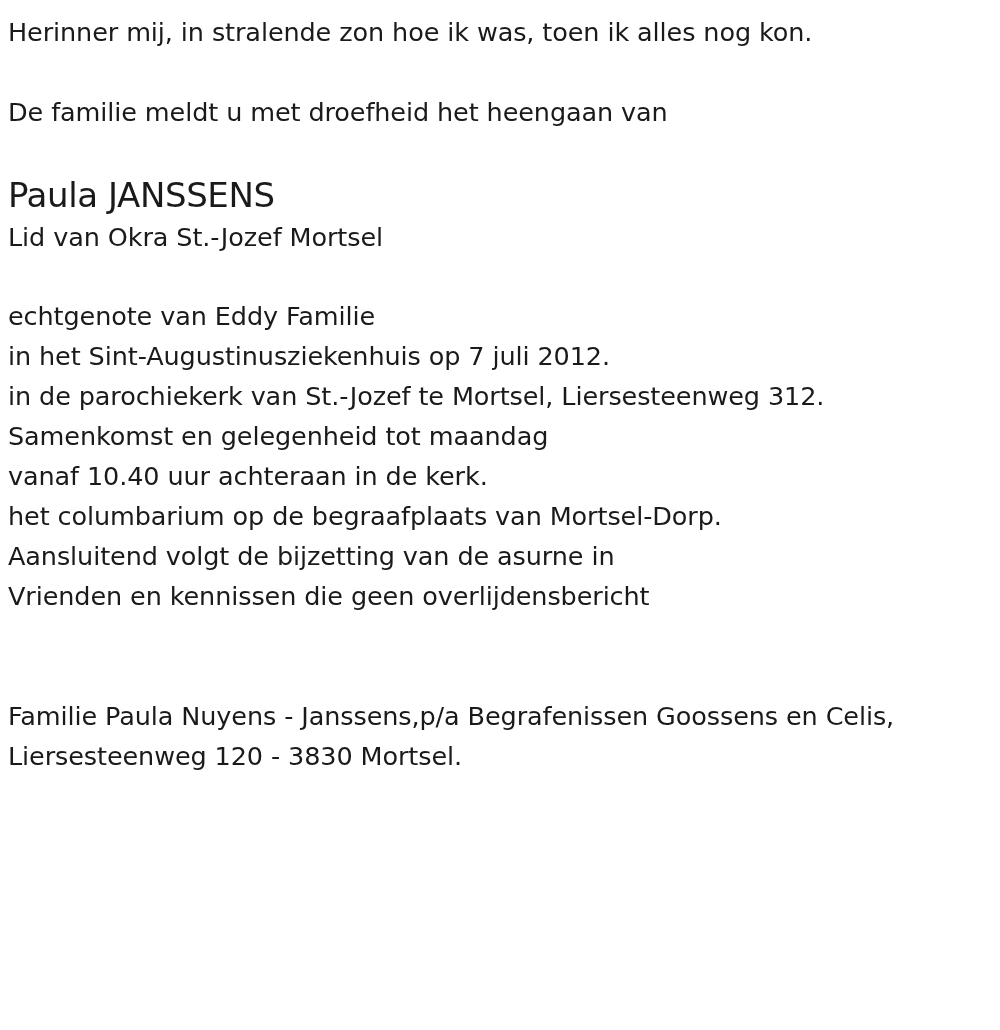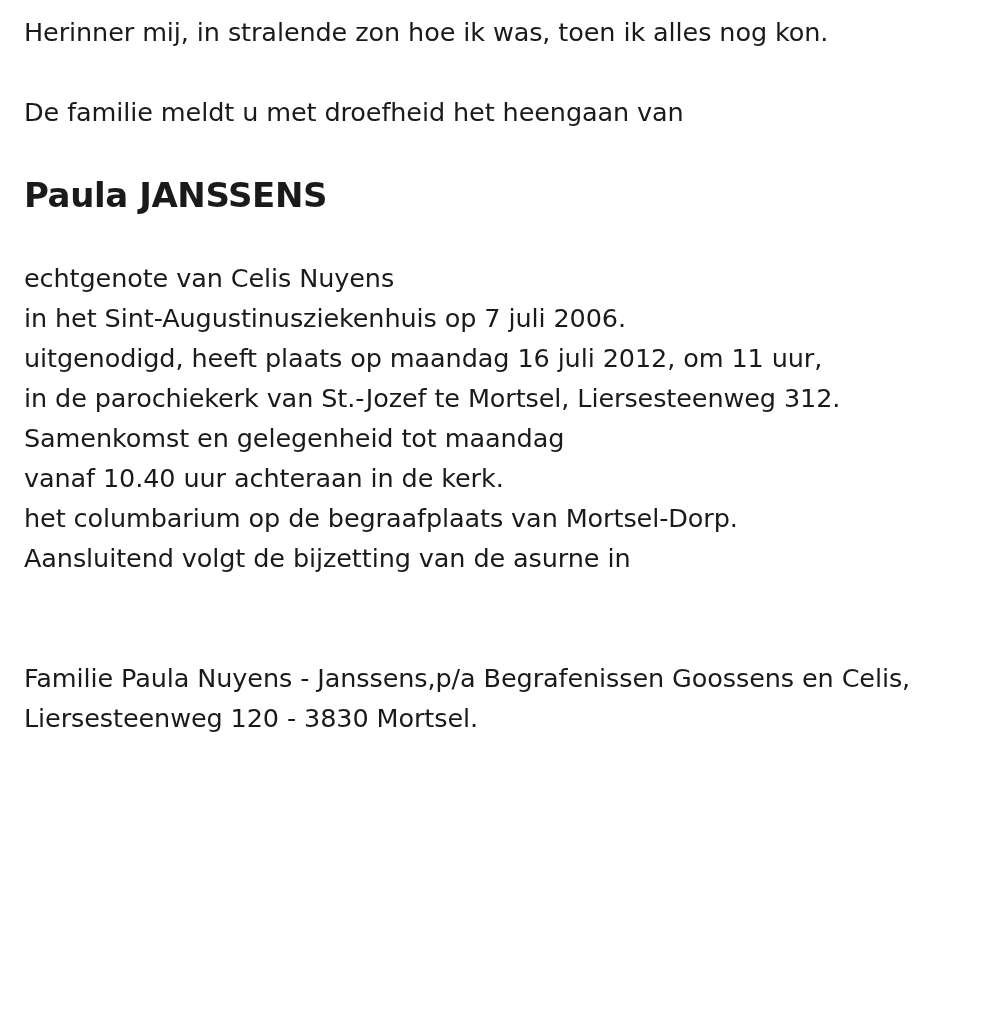--- a/index.html
+++ b/index.html
@@ -13,38 +13,38 @@
     height: 1030px;
     overflow: hidden;
     font-family: "DejaVu Sans", "Liberation Sans", sans-serif;
     color: #1a1a1a;
     -webkit-font-smoothing: antialiased;
   }
   #notice {
     box-sizing: border-box;
     width: 1000px;
     height: 1030px;
-    padding: 12px 8px 0 24px;
+    padding: 12px 8px 0 8px;
     background: #ffffff;
   }
   .line {
     display: block;
     font-size: 25.5px;
     line-height: 40px;
     height: 40px;
     white-space: pre;
     letter-spacing: -0.1px;
     color: #1a1a1a;
   }
   .line.spacer {
     height: 40px;
   }
   .line.name {
     font-size: 34px;
-    font-weight: bold;
+    font-weight: normal;
     line-height: 46px;
     height: 46px;
     letter-spacing: -0.4px;
   }
   .line.sub {
     line-height: 38px;
     height: 38px;
   }
 </style>
 </head>
@@ -55,31 +55,32 @@
   <span class="line">Herinner mij, in stralende zon hoe ik was, toen ik alles nog kon.</span>
 
   <span class="line spacer"></span>
 
   <span class="line">De familie meldt u met droefheid het heengaan van</span>
 
   <span class="line spacer"></span>
 
   <span class="line name">Paula JANSSENS</span>
 
+  <span class="line sub">Lid van Okra St.-Jozef Mortsel</span>
 
   <span class="line spacer"></span>
 
-  <span class="line">echtgenote van Celis Nuyens</span>
-  <span class="line">in het Sint-Augustinusziekenhuis op 7 juli 2006.</span>
-  <span class="line">uitgenodigd, heeft plaats op maandag 16 juli 2012, om 11 uur,</span>
+  <span class="line">echtgenote van Eddy Familie</span>
+  <span class="line">in het Sint-Augustinusziekenhuis op 7 juli 2012.</span>
   <span class="line">in de parochiekerk van St.-Jozef te Mortsel, Liersesteenweg 312.</span>
   <span class="line">Samenkomst en gelegenheid tot maandag</span>
   <span class="line">vanaf 10.40 uur achteraan in de kerk.</span>
   <span class="line">het columbarium op de begraafplaats van Mortsel-Dorp.</span>
   <span class="line">Aansluitend volgt de bijzetting van de asurne in</span>
+  <span class="line">Vrienden en kennissen die geen overlijdensbericht</span>
 
   <span class="line spacer"></span>
 
 
   <span class="line spacer"></span>
 
   <span class="line">Familie Paula Nuyens - Janssens,p/a Begrafenissen Goossens en Celis,</span>
   <span class="line">Liersesteenweg 120 - 3830 Mortsel.</span>
 
 </div>

